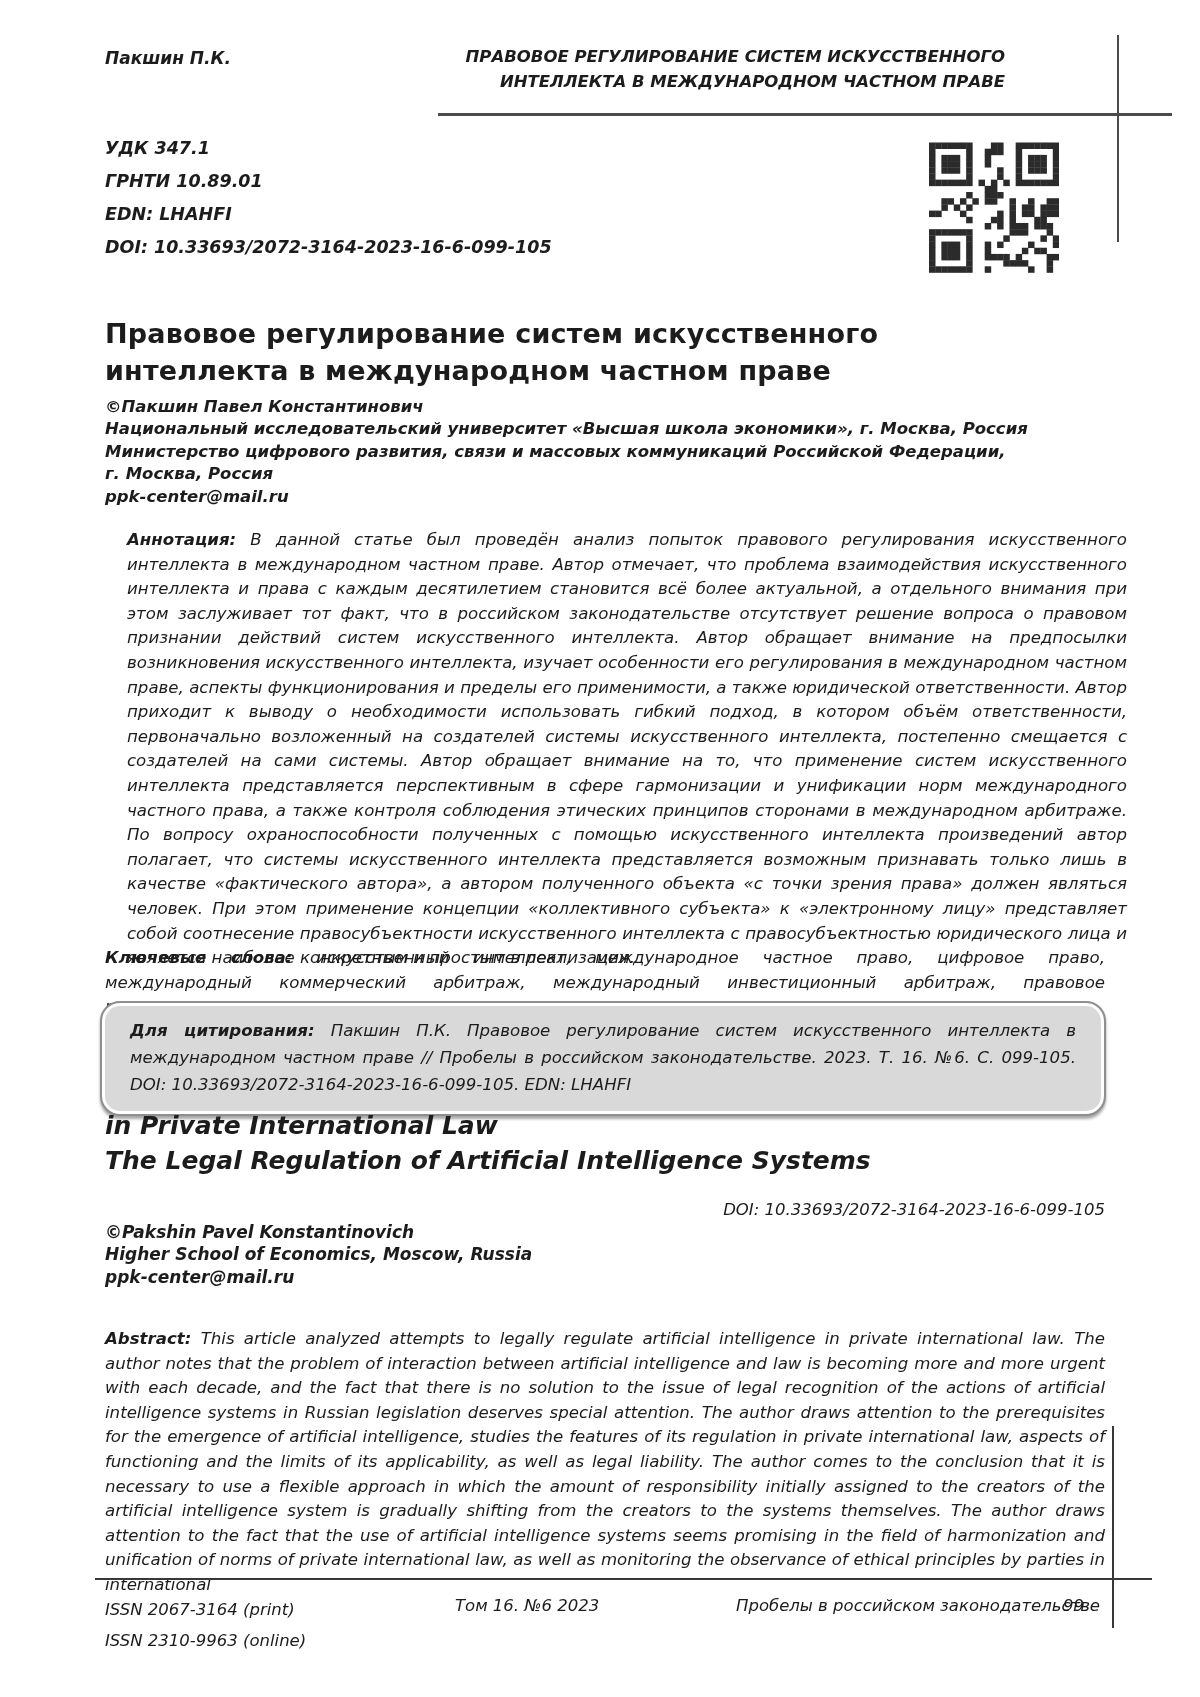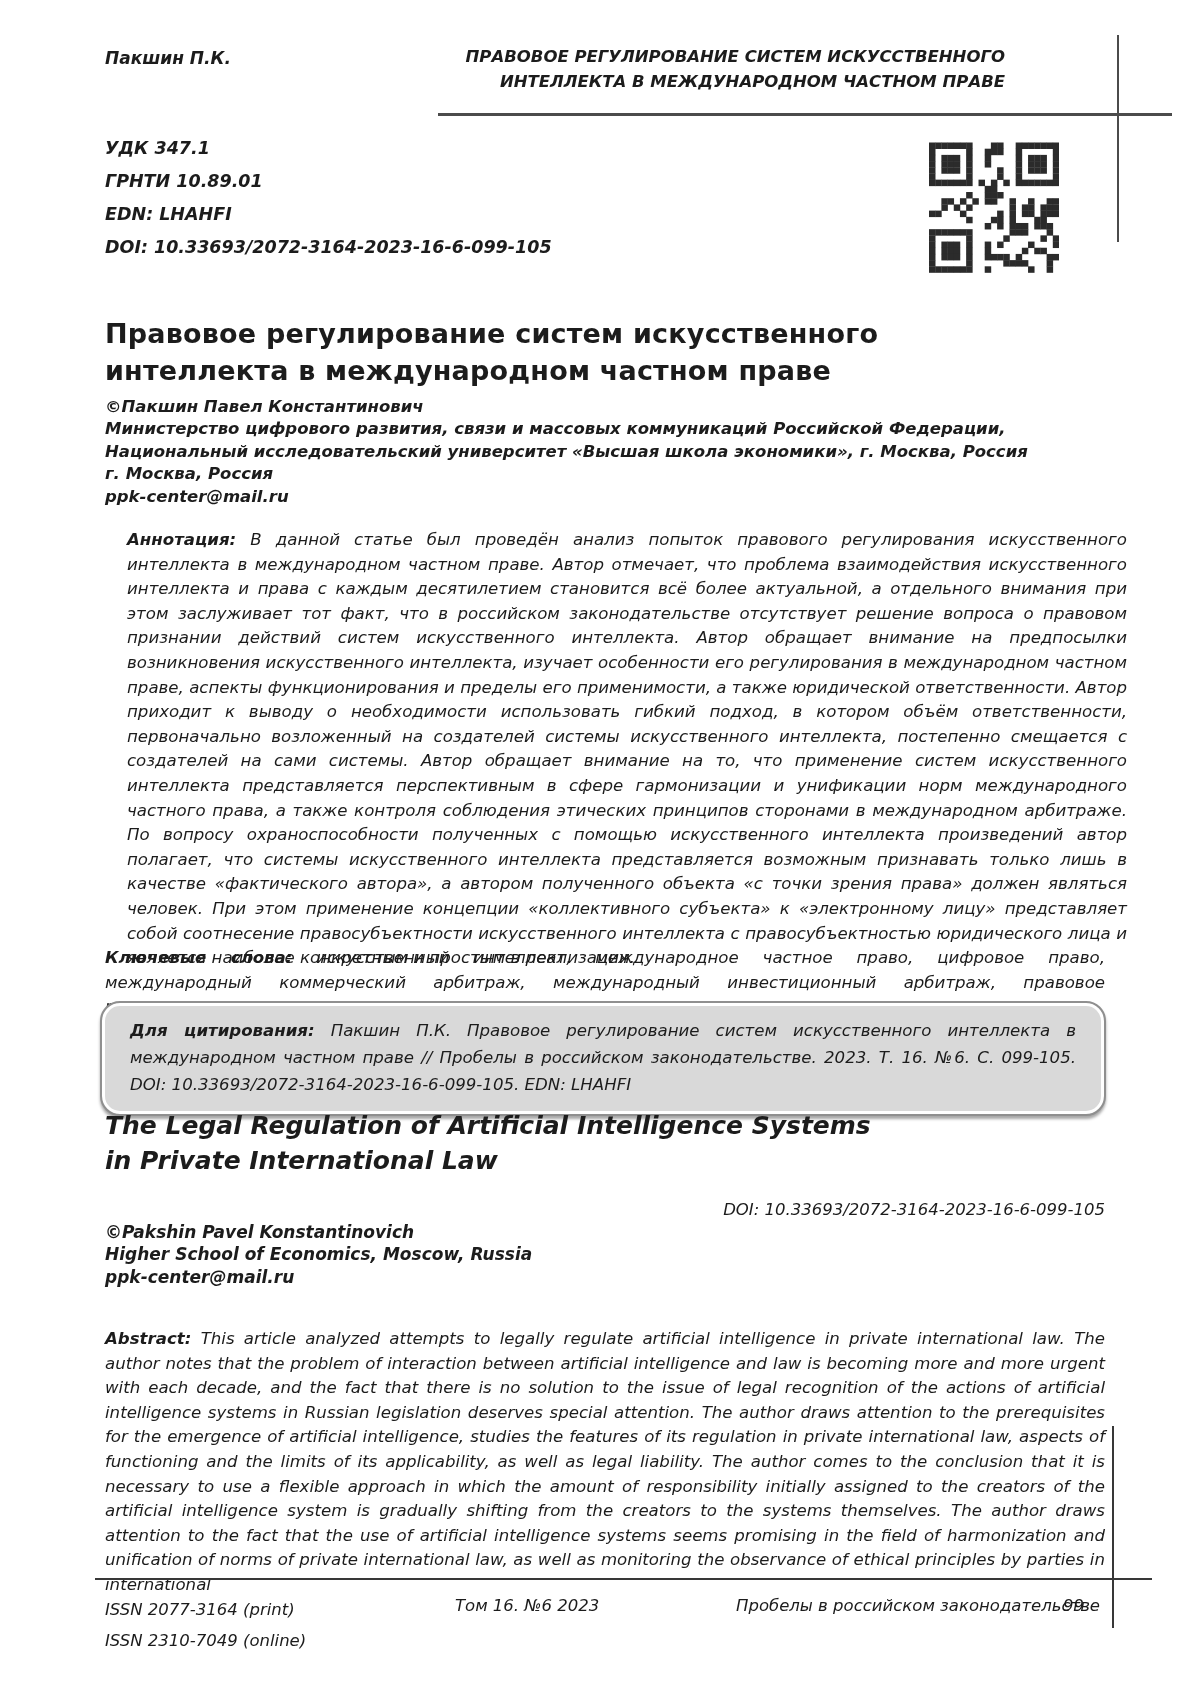--- a/index.html
+++ b/index.html
@@ -266,51 +266,51 @@
         <rect x="117.62" y="123.81" width="6.49" height="6.49"></rect>
       </svg></div>
 
   <div class="abs ru-title">
     <div>Правовое регулирование систем искусственного</div>
     <div>интеллекта в международном частном праве</div>
   </div>
 
   <div class="abs authors">
     <div>©Пакшин Павел Константинович</div>
+    <div>Национальный исследовательский университет «Высшая школа экономики», г. Москва, Россия</div>
     <div>Министерство цифрового развития, связи и массовых коммуникаций Российской Федерации,</div>
-    <div>Национальный исследовательский университет «Высшая школа экономики», г. Москва, Россия</div>
     <div>г. Москва, Россия</div>
     <div>ppk-center@mail.ru</div>
   </div>
 
   <div class="abs para ru-abstract"><span class="lbl">Аннотация:</span><span> В данной статье был проведён анализ попыток правового регулирования искусственного интеллекта в международном частном праве. Автор отмечает, что проблема взаимодействия искусственного интеллекта и права с каждым десятилетием становится всё более актуальной, а отдельного внимания при этом заслуживает тот факт, что в российском законодательстве отсутствует решение вопроса о правовом признании действий систем искусственного интеллекта. Автор обращает внимание на предпосылки возникновения искусственного интеллекта, изучает особенности его регулирования в международном частном праве, аспекты функционирования и пределы его применимости, а также юридической ответственности. Автор приходит к выводу о необходимости использовать гибкий подход, в котором объём ответственности, первоначально возложенный на создателей системы искусственного интеллекта, постепенно смещается с создателей на сами системы. Автор обращает внимание на то, что применение систем искусственного интеллекта представляется перспективным в сфере гармонизации и унификации норм международного частного права, а также контроля соблюдения этических принципов сторонами в международном арбитраже. По вопросу охраноспособности полученных с помощью искусственного интеллекта произведений автор полагает, что системы искусственного интеллекта представляется возможным признавать только лишь в качестве «фактического автора», а автором полученного объекта «с точки зрения права» должен являться человек. При этом применение концепции «коллективного субъекта» к «электронному лицу» представляет собой соотнесение правосубъектности искусственного интеллекта с правосубъектностью юридического лица и является наиболее конкретным и простым в реализации.</span></div>
 
   <div class="abs para ru-keywords"><span class="lbl">Ключевые слова:</span><span> искусственный интеллект, международное частное право, цифровое право, международный коммерческий арбитраж, международный инвестиционный арбитраж, правовое регулирование.</span></div>
 
   <div class="abs cite-box"><span class="lbl">Для цитирования:</span><span> Пакшин П.К. Правовое регулирование систем искусственного интеллекта в международном частном праве // Пробелы в российском законодательстве. 2023. Т. 16. №6. С. 099-105. DOI: 10.33693/2072-3164-2023-16-6-099-105. EDN: LHAHFI</span></div>
 
   <div class="abs en-title">
+    <div>in Private International Law</div>
     <div>The Legal Regulation of Artificial Intelligence Systems</div>
-    <div>in Private International Law</div>
   </div>
 
   <div class="abs en-doi">DOI: 10.33693/2072-3164-2023-16-6-099-105</div>
 
   <div class="abs en-authors">
     <div>©Pakshin Pavel Konstantinovich</div>
     <div>Higher School of Economics, Moscow, Russia</div>
     <div>ppk-center@mail.ru</div>
   </div>
 
   <div class="abs para en-abstract"><span class="lbl">Abstract:</span><span> This article analyzed attempts to legally regulate artificial intelligence in private international law. The author notes that the problem of interaction between artificial intelligence and law is becoming more and more urgent with each decade, and the fact that there is no solution to the issue of legal recognition of the actions of artificial intelligence systems in Russian legislation deserves special attention. The author draws attention to the prerequisites for the emergence of artificial intelligence, studies the features of its regulation in private international law, aspects of functioning and the limits of its applicability, as well as legal liability. The author comes to the conclusion that it is necessary to use a flexible approach in which the amount of responsibility initially assigned to the creators of the artificial intelligence system is gradually shifting from the creators to the systems themselves. The author draws attention to the fact that the use of artificial intelligence systems seems promising in the field of harmonization and unification of norms of private international law, as well as monitoring the observance of ethical principles by parties in international</span></div>
 
   <div class="abs rule-bot-h"></div>
   <div class="abs rule-bot-v"></div>
 
   <div class="abs foot f-issn">
-    <div>ISSN 2077-3164 (print)</div>
-    <div>ISSN 2310-7049 (online)</div>
+    <div>ISSN 2067-3164 (print)</div>
+    <div>ISSN 2310-9963 (online)</div>
   </div>
   <div class="abs foot f-vol">Том 16. №6 2023</div>
   <div class="abs foot f-journal">Пробелы в российском законодательстве</div>
   <div class="abs foot f-page">99</div>
 
 </div>
 
 </body></html>

